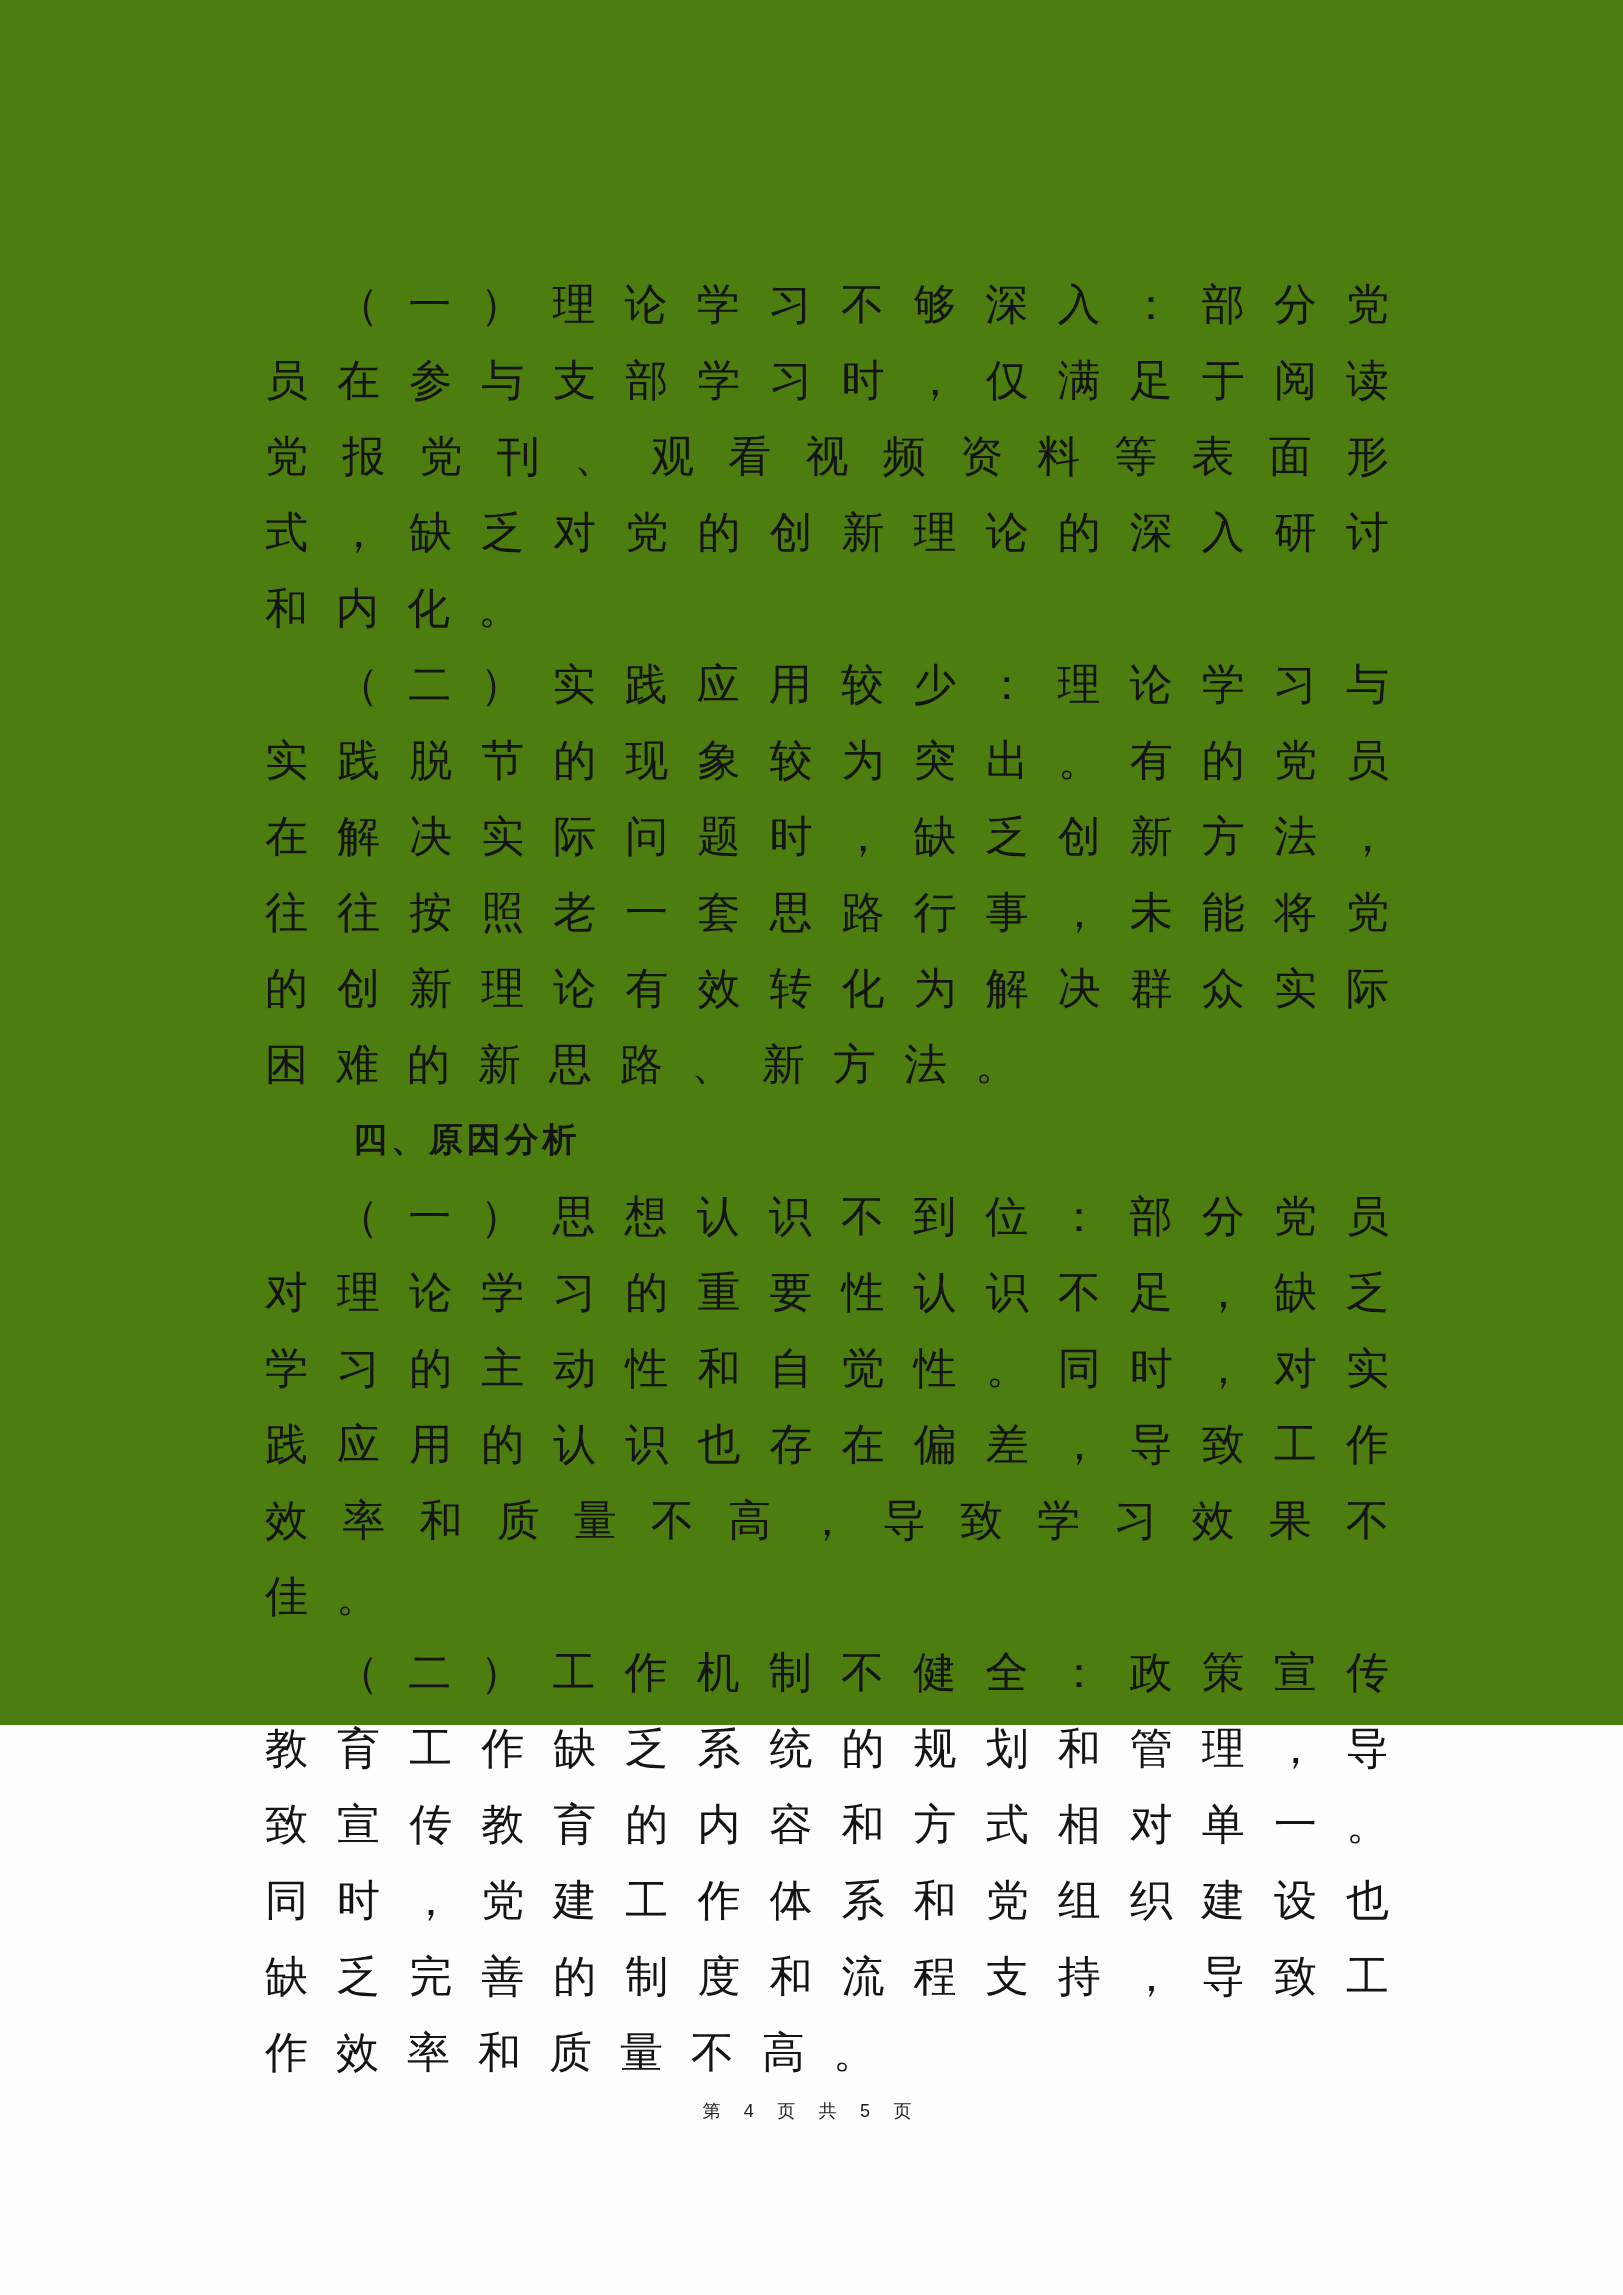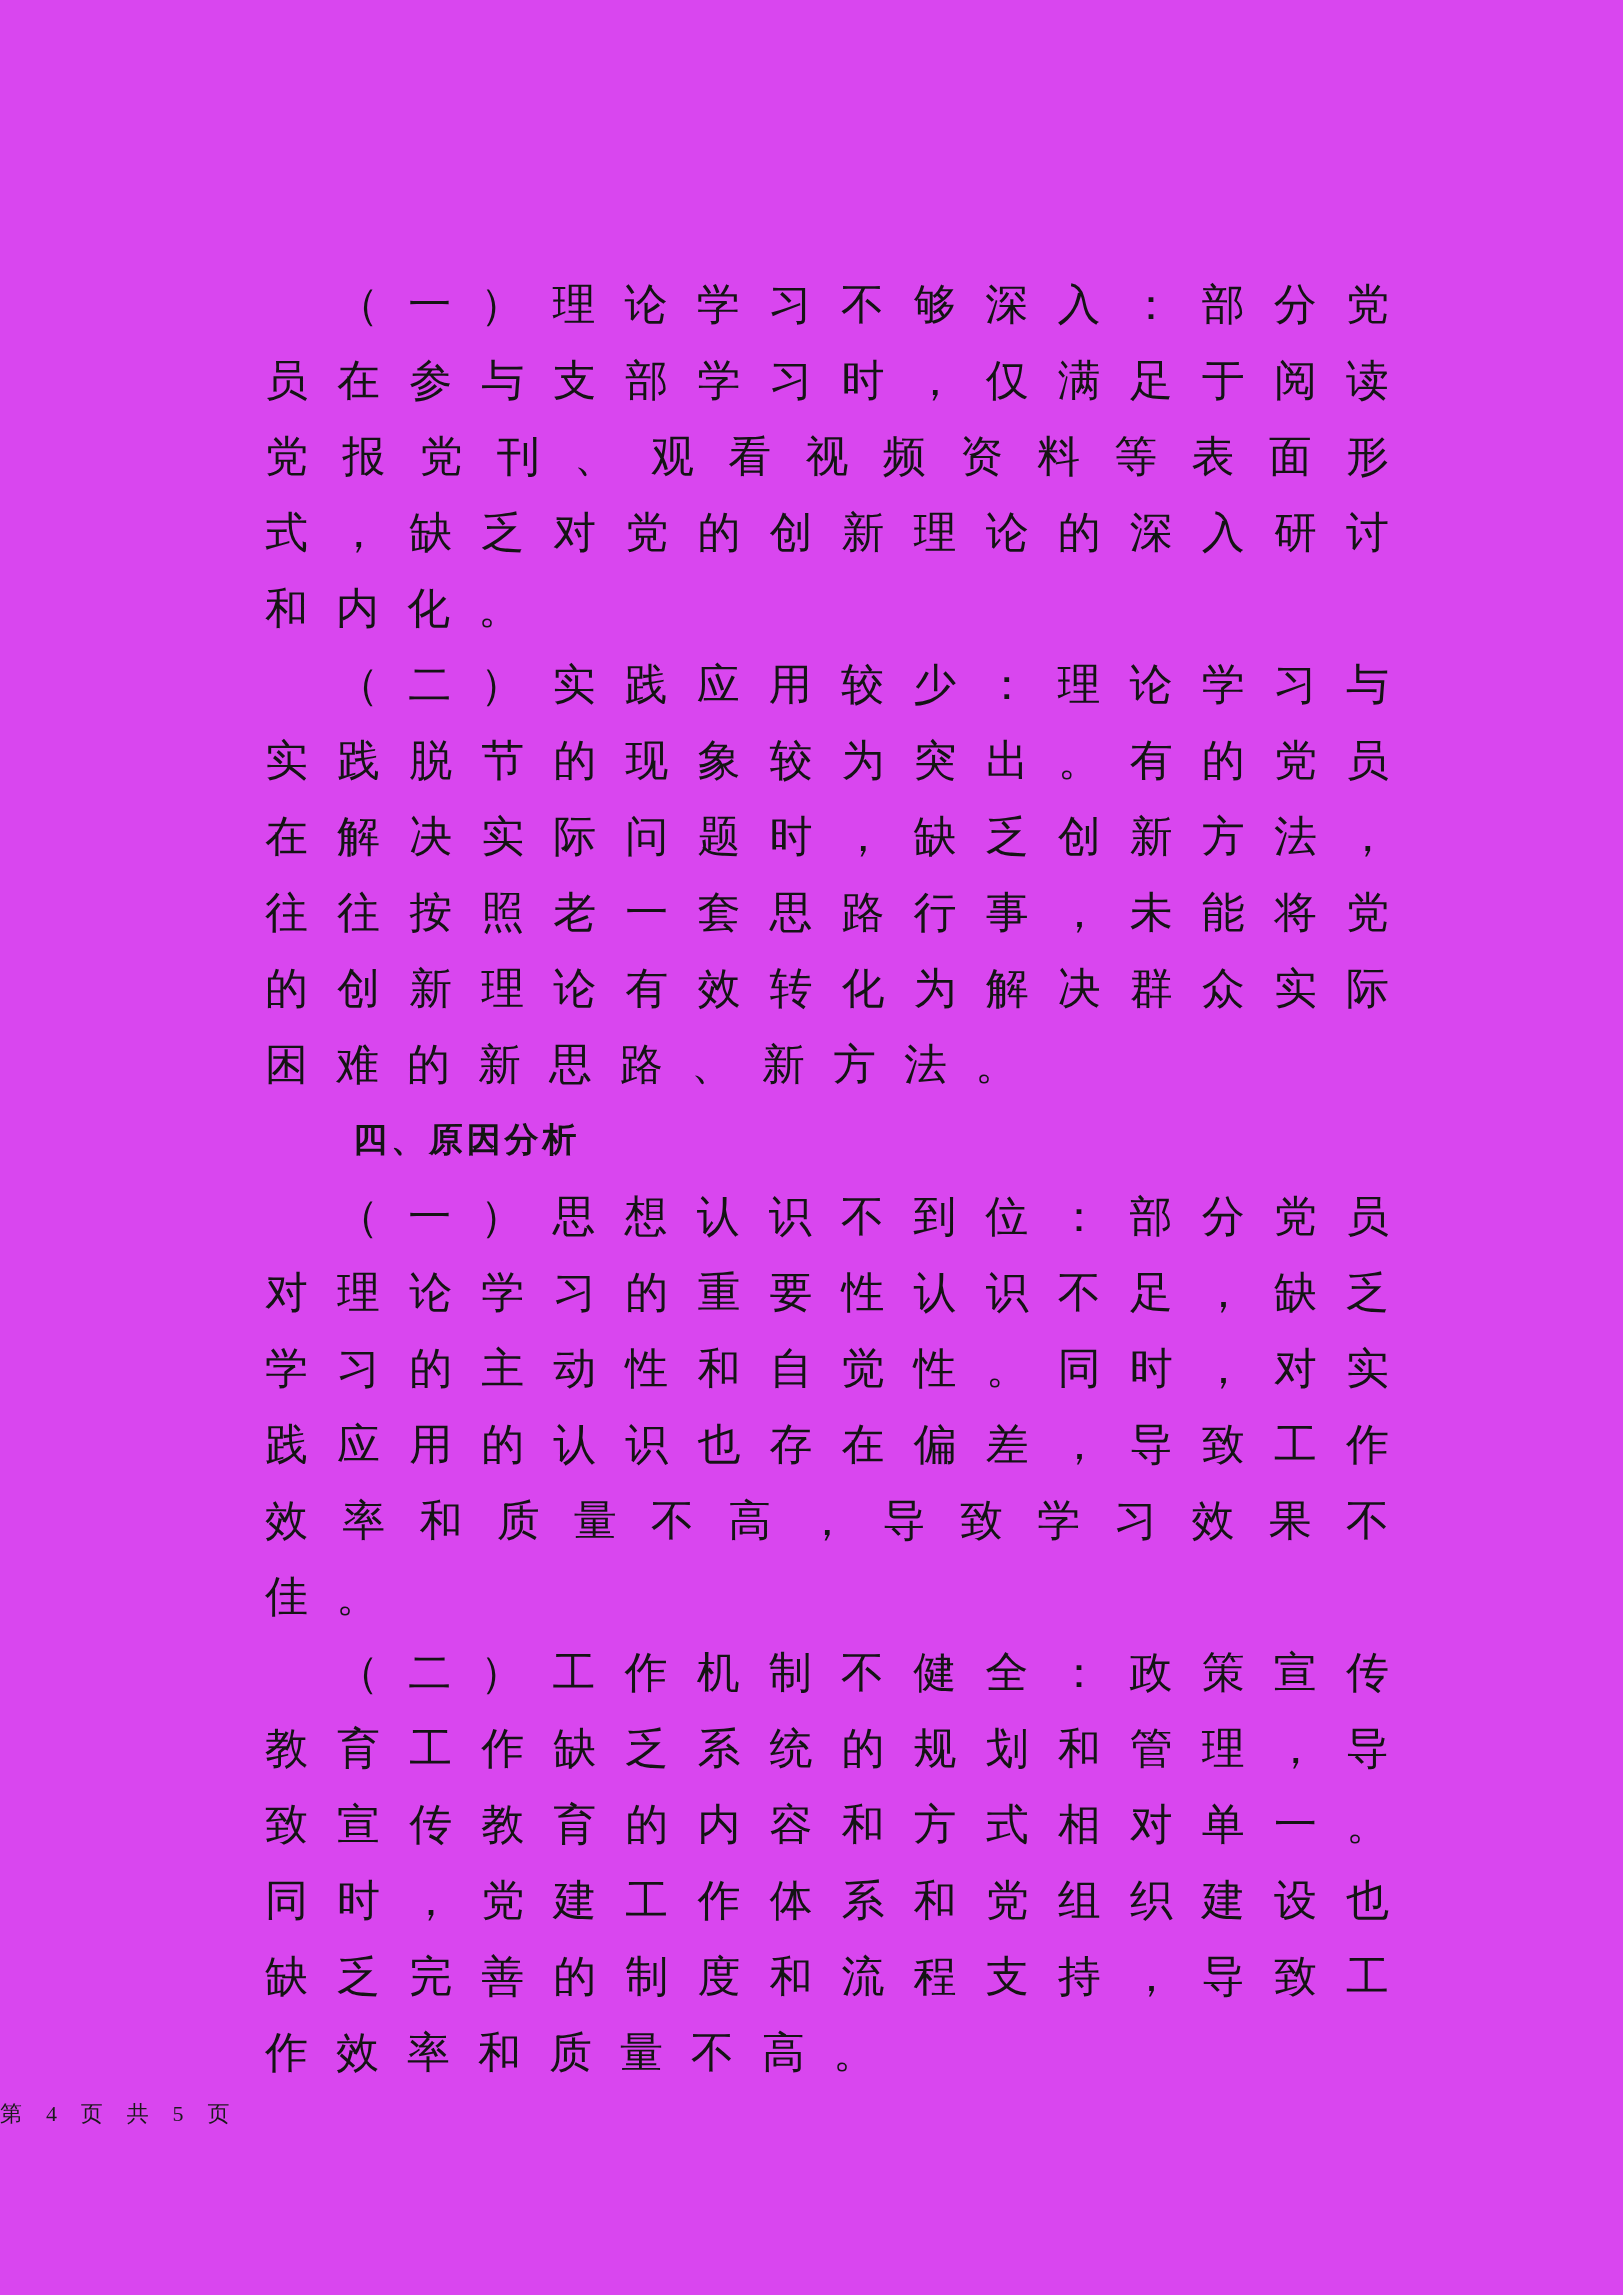--- a/index.html
+++ b/index.html
@@ -7,22 +7,22 @@
       width: 1623px;
       height: 2295px;
       background: #fdfdfd;
       position: relative;
       overflow: hidden;
       color: #141414;
     }
     .page {
       position: absolute;
       left: 0; top: 0;
-      width: 1623px; height: 2295px;
-      background: #d946ef;
+      width: 1623px; height: 1725px;
+      background: #4d7c0f;
     }
     .body-text {
       position: absolute;
       left: 265px;
       top: 266px;
       width: 1152px;
       font-family: "DejaVu Serif", "Liberation Serif", serif;
       font-size: 43px;
       line-height: 76px;
       letter-spacing: 28px;
@@ -40,23 +40,23 @@
       font-family: Liberation Serif, serif;
       font-weight: bold;
       font-size: 34px;
       letter-spacing: 3.9px;
     }
     .footer {
       position: absolute;
       left: 0;
       width: 1623px;
       top: 2099px;
-      text-align: left;
-      font-family: Liberation Serif, serif;
-      font-size: 22px;
+      text-align: center;
+      font-family: Liberation Sans, sans-serif;
+      font-size: 18px;
       letter-spacing: 9.2px;
       color: #1a1a1a;
     }
   </style>
 </head>
 <body>
 
 <div class="page">
   <div class="body-text">
     <p class="para">（一）理论学习不够深入：部分党员在参与支部学习时，仅满足于阅读党报党刊、观看视频资料等表面形式，缺乏对党的创新理论的深入研讨和内化。</p>

